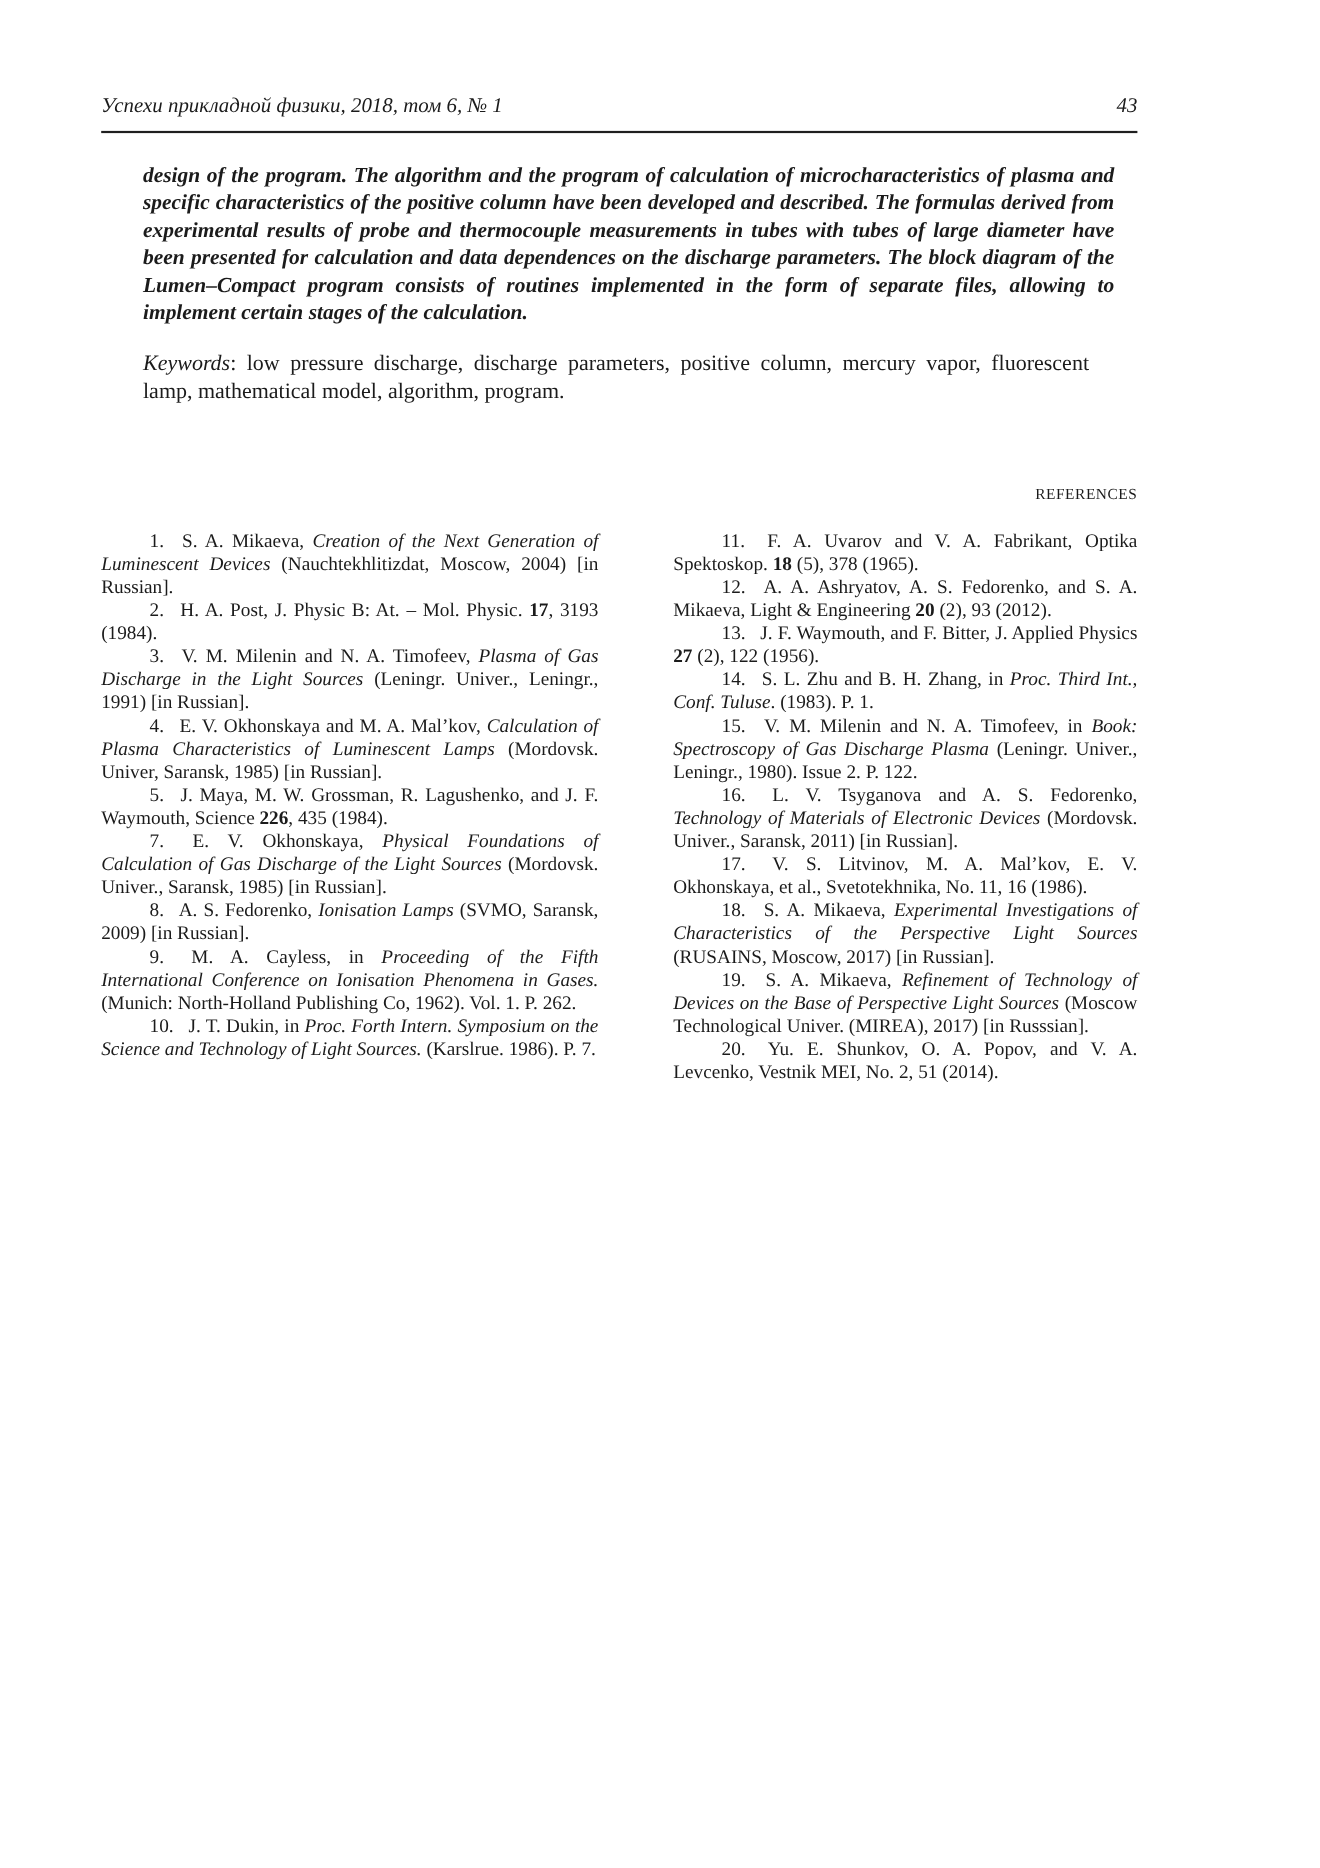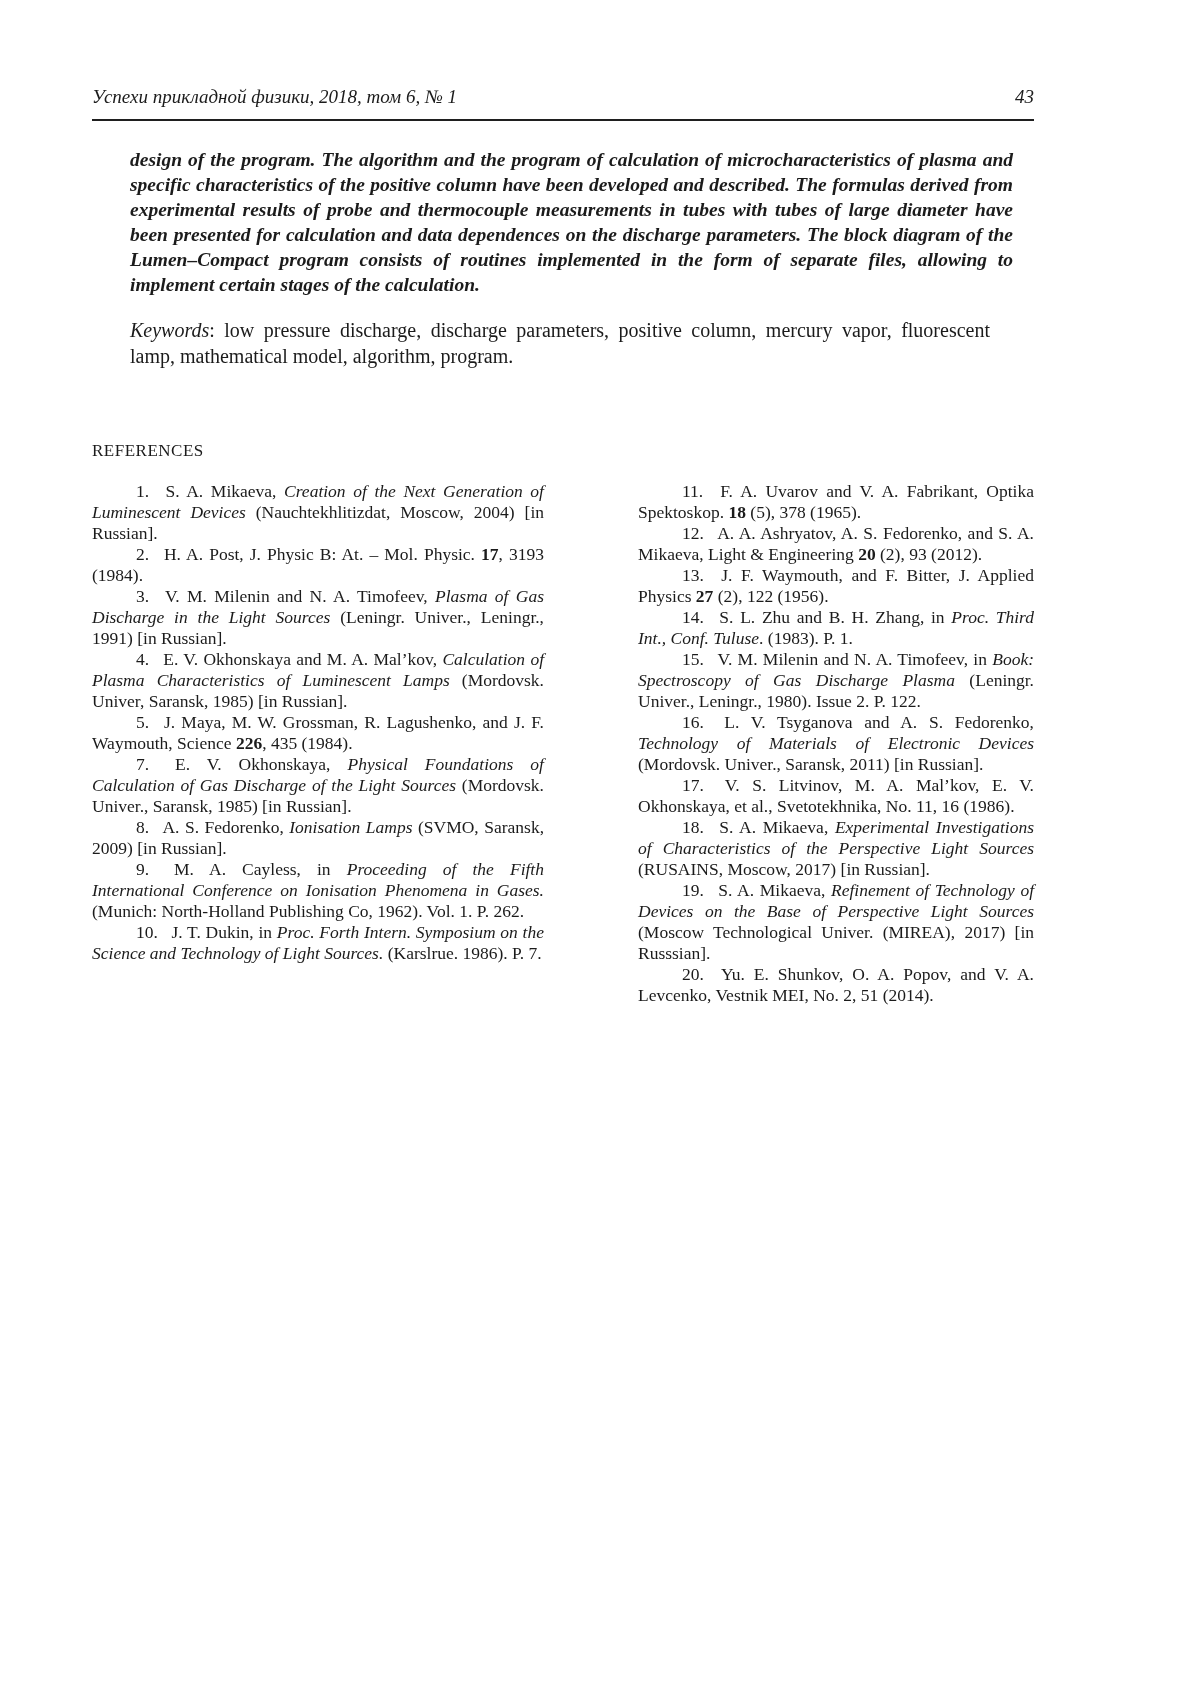--- a/index.html
+++ b/index.html
@@ -29,28 +29,28 @@
     text-align:justify;
   }
   .keywords{
     margin:20px 44px 0 38px;
     font-size:20px;line-height:26px;
     text-align:justify;
   }
   .kw-label{font-style:italic;}
   .refs-heading{
     margin:72px 0 20px 0;
-    text-align:left;
+    text-align:right;
     font-weight:normal;
-    font-size:17px;line-height:20px;
+    font-size:14px;line-height:20px;
     letter-spacing:0.5px;
   }
   .refs-columns{
     display:flex;
-    gap:94px;
+    gap:68px;
   }
   .refs-col{flex:1;min-width:0;}
   .refs-col.left{flex:0 0 452px;}
   .ref{
     margin:0;
     font-size:17.5px;line-height:21px;
     text-align:justify;
     text-indent:44px;
   }
   .ref .i{font-style:italic;}

